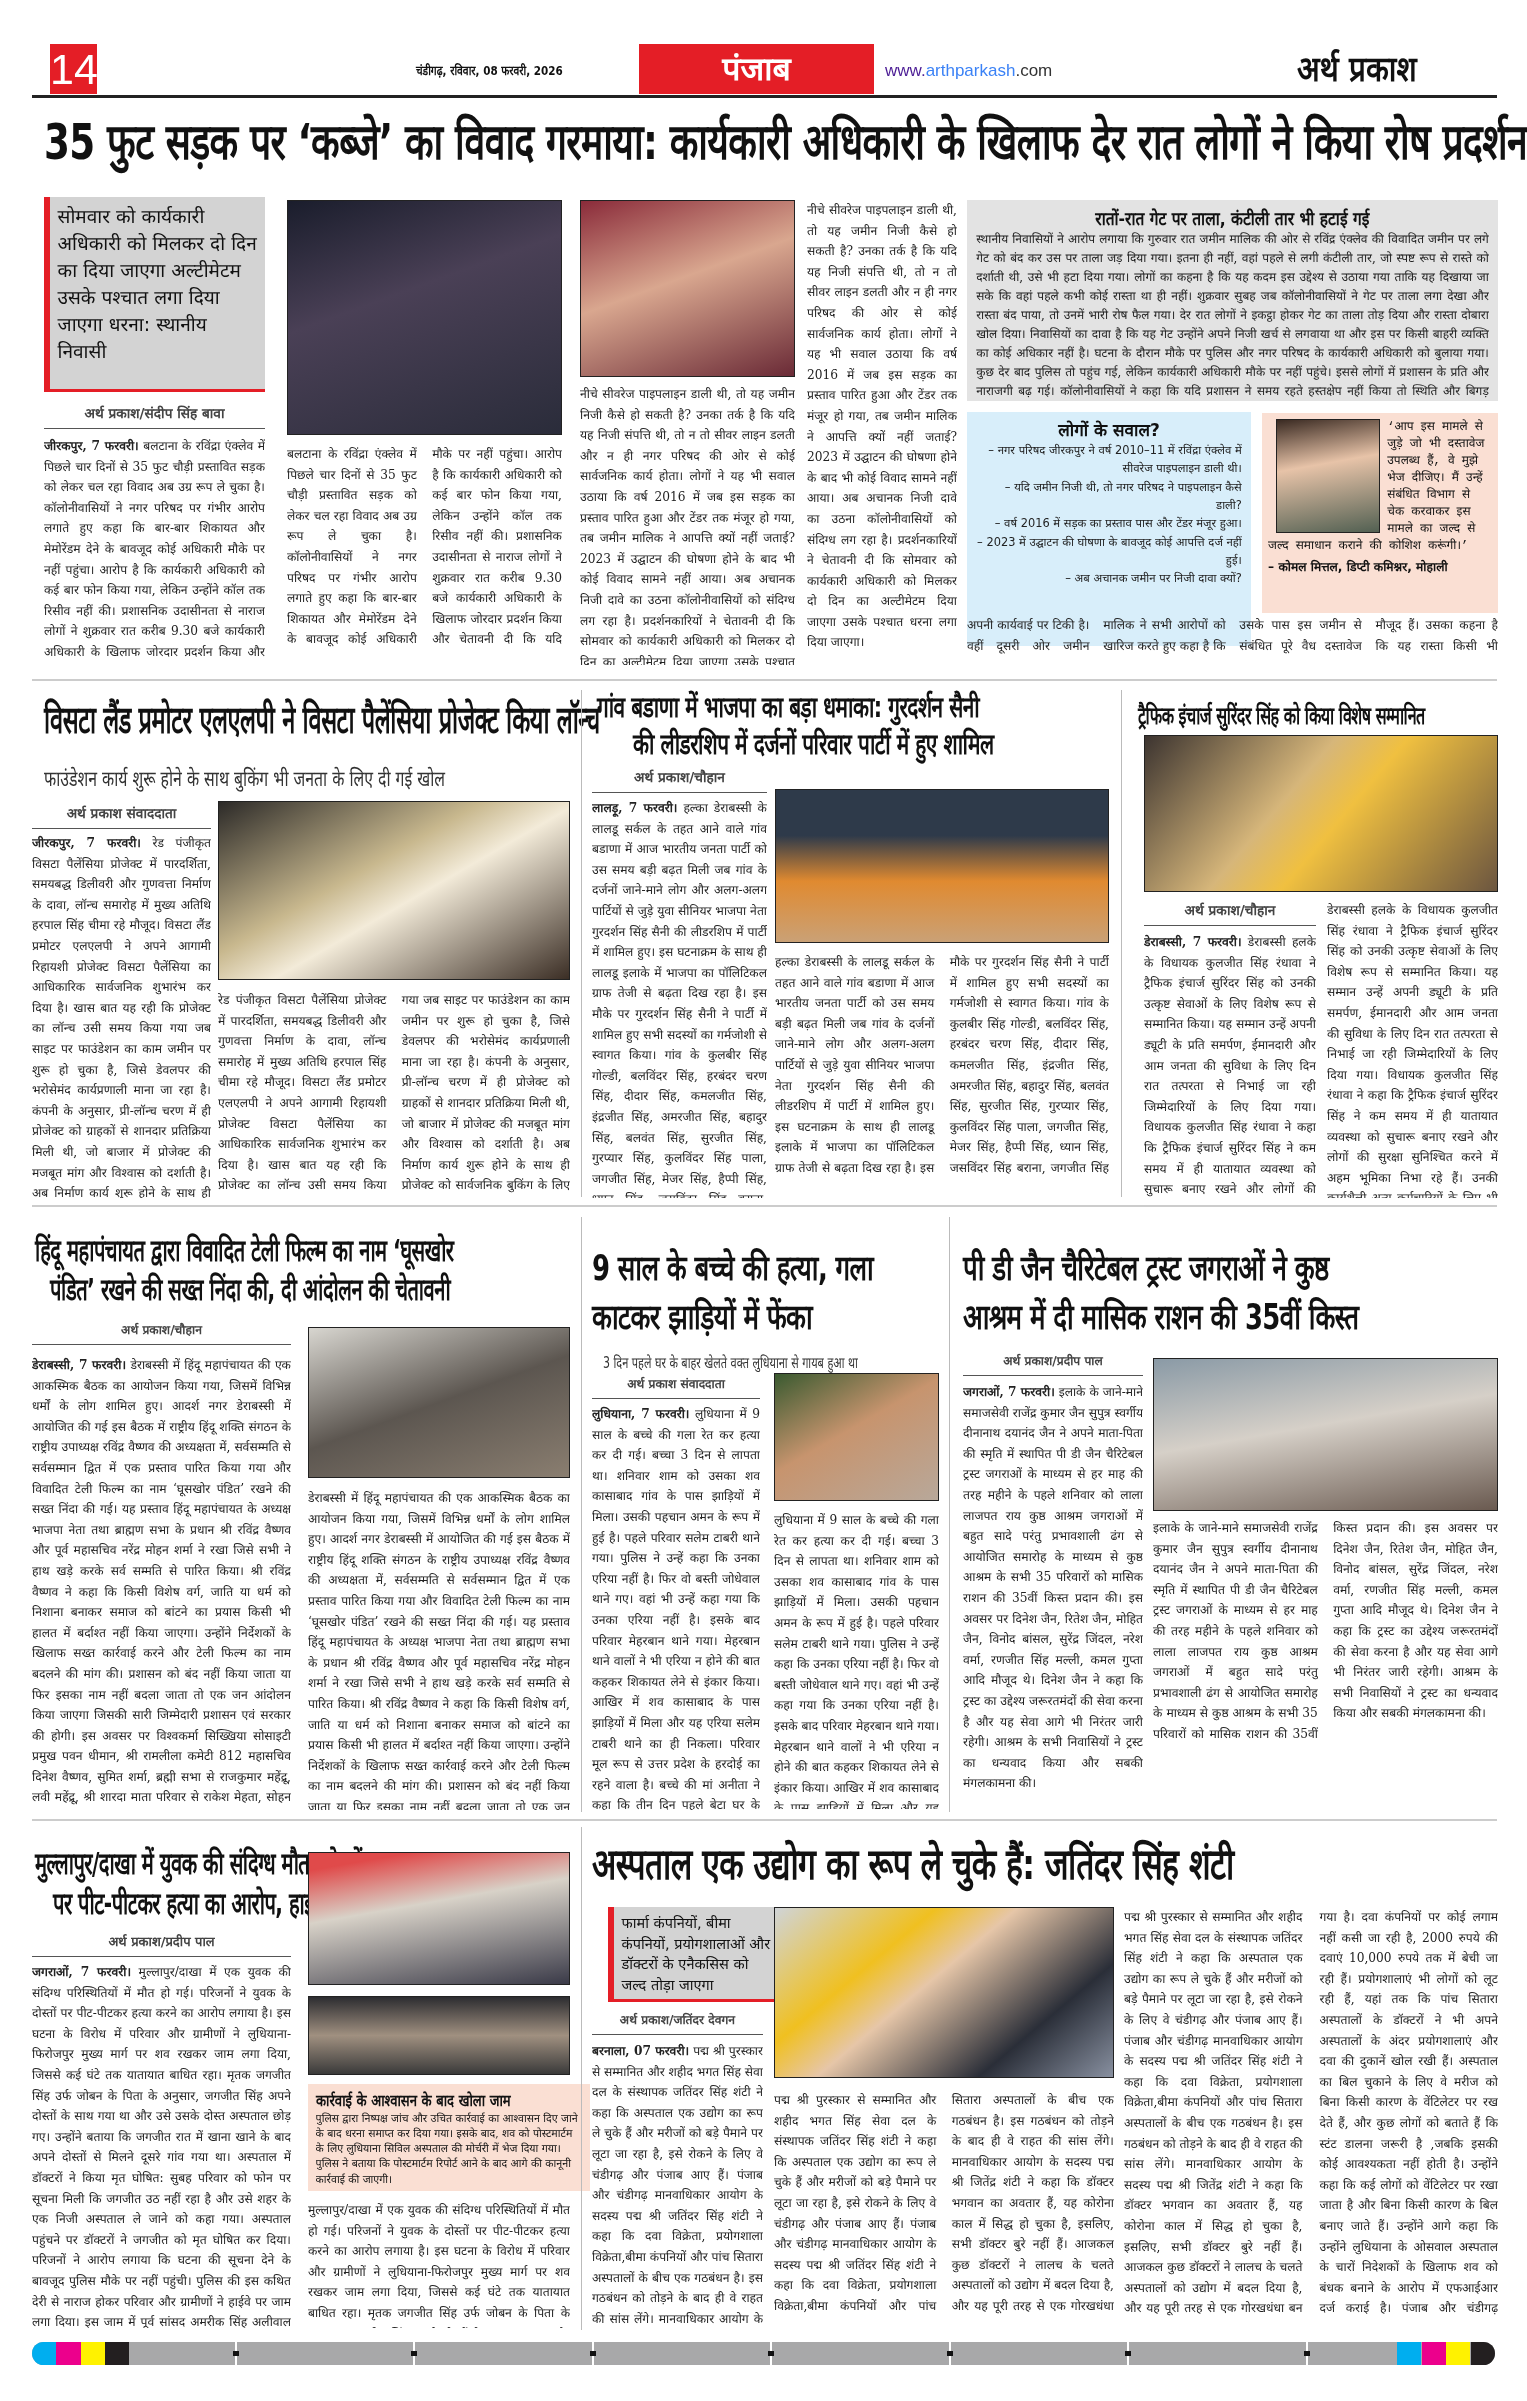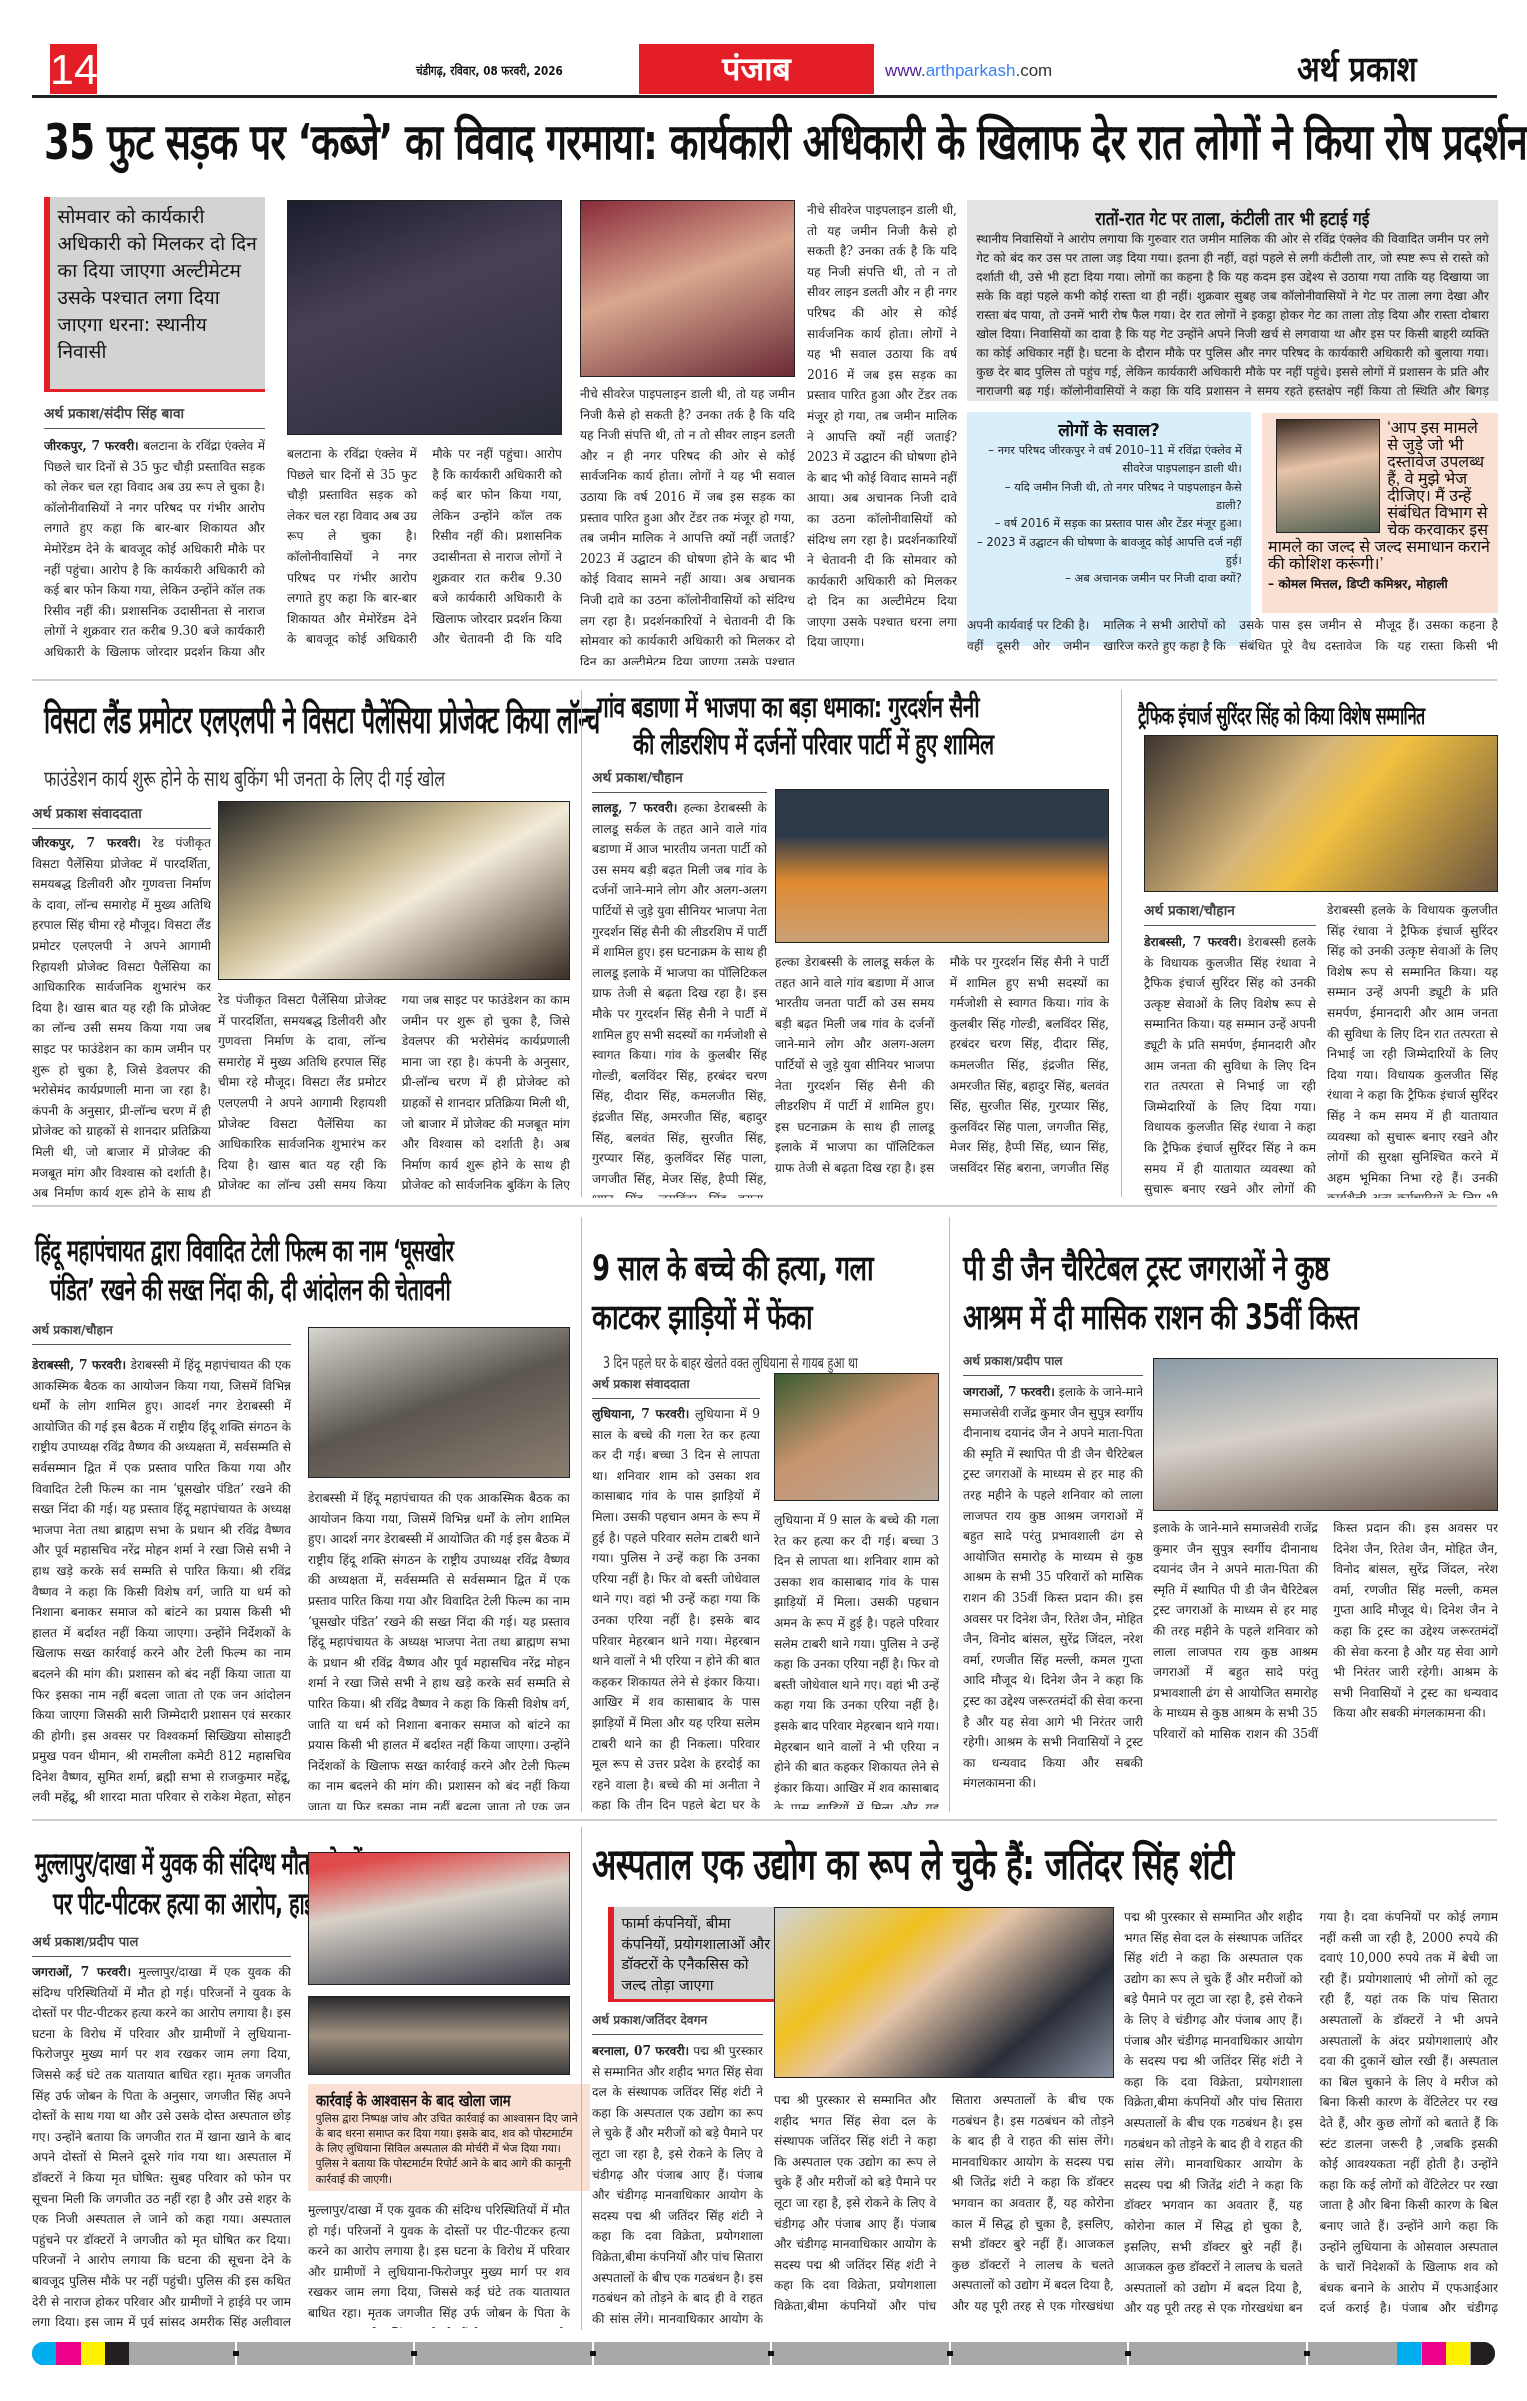--- a/index.html
+++ b/index.html
@@ -1,21 +1,21 @@
 <!DOCTYPE html>
 <html style="font-size:12.2px"><head>
 <meta charset="utf-8">
 <style>
   *{box-sizing:border-box;margin:0;padding:0}
   html,body{width:1527px;height:2401px;background:#fff;overflow:hidden}
   body{font-family:"DejaVu Sans",sans-serif;color:#111;position:relative}
   .abs{position:absolute}
   .hl{font-family:"DejaVu Sans",sans-serif;font-weight:bold;color:#111;letter-spacing:-0.8px;line-height:1.15;transform:scaleX(.82);transform-origin:left top;white-space:nowrap}
   .body{font-family:"DejaVu Serif",serif;font-size:12.2px;line-height:20.6px;text-align:justify;color:#222;overflow:hidden}
-  .byline{font-family:"DejaVu Sans",sans-serif;font-weight:bold;font-size:13.7px;color:#444;text-align:left;border-bottom:1.5px solid #555;padding-bottom:6.1px}
+  .byline{font-family:"DejaVu Sans",sans-serif;font-weight:bold;font-size:13.7px;color:#444;text-align:center;border-bottom:1.5px solid #555;padding-bottom:6.1px}
   .photo{background:linear-gradient(135deg,#6b5a4a,#b89a80 45%,#3c3530);border:1.5px solid #222}
   .dark{background:linear-gradient(160deg,#1a1d2c,#4a4056 40%,#2a2c3a)}
   .lead{font-weight:bold}
   
   #page-num{left:50px;top:44px;width:47px;height:50px;background:#e41e26;color:#fff;font-size:43px;font-weight:300;font-family:"Liberation Sans",sans-serif;text-align:left;line-height:50px}
   #date{left:416px;top:61px;font-size:13px;font-weight:bold;transform:scaleX(.8);transform-origin:left}
   #section{left:639px;top:44px;width:235px;height:50px;background:#e41e26;color:#fff;font-size:32px;font-weight:bold;text-align:center;line-height:50px}
   #url{left:885px;top:61px;font-size:17px;font-family:"Liberation Sans",sans-serif;color:#333}
   #url span{color:#3b82f6}
   #brand{left:1297px;top:44px;font-size:35px;font-weight:bold;transform:scaleX(.85);transform-origin:left}
@@ -65,21 +65,21 @@
     <div>– नगर परिषद जीरकपुर ने वर्ष 2010–11 में रविंद्रा एंक्लेव में सीवरेज पाइपलाइन डाली थी।</div>
     <div>– यदि जमीन निजी थी, तो नगर परिषद ने पाइपलाइन कैसे डाली?</div>
     <div>– वर्ष 2016 में सड़क का प्रस्ताव पास और टेंडर मंजूर हुआ।</div>
     <div>– 2023 में उद्घाटन की घोषणा के बावजूद कोई आपत्ति दर्ज नहीं हुई।</div>
     <div>– अब अचानक जमीन पर निजी दावा क्यों?</div>
   </div>
 </div>
 
 <div class="abs pinkbox" style="left:1262px;top:413px;width:236px;height:200px;padding:6.1px">
   <div class="photo" style="float:left;width:104px;height:114px;margin:0 7.6px 3.1px 7.6px;background:linear-gradient(170deg,#3a2a22,#e7c3a8 40%,#526052)"></div>
-  <div style="font-size:16px;line-height:17px;font-family:Liberation Sans, sans-serif">‘आप इस मामले से जुड़े जो भी दस्तावेज उपलब्ध हैं, वे मुझे भेज दीजिए। मैं उन्हें संबंधित विभाग से चेक करवाकर इस मामले का जल्द से जल्द समाधान कराने की कोशिश करूंगी।’</div>
+  <div style="font-size:12px;line-height:17px;font-family:Liberation Mono, monospace">‘आप इस मामले से जुड़े जो भी दस्तावेज उपलब्ध हैं, वे मुझे भेज दीजिए। मैं उन्हें संबंधित विभाग से चेक करवाकर इस मामले का जल्द से जल्द समाधान कराने की कोशिश करूंगी।’</div>
   <div style="clear:both;font-weight:bold;font-size:12.2px;margin-top:3.1px">– कोमल मित्तल, डिप्टी कमिश्नर, मोहाली</div>
 </div>
 
 <div class="abs body" style="left:967px;top:615px;width:531px;height:53px;column-count:4;column-gap:13.7px">अपनी कार्यवाई पर टिकी है। वहीं दूसरी ओर जमीन मालिक ने सभी आरोपों को खारिज करते हुए कहा है कि उसके पास इस जमीन से संबंधित पूरे वैध दस्तावेज मौजूद हैं। उसका कहना है कि यह रास्ता किसी भी मास्टर प्लान में दर्ज नहीं है और यह उसकी निजी (पुश्तैनी) जमीन है। जमीन मालिक का दावा है कि वह समय आने पर वह अपने सभी कानूनी सार्वजनिक रूप से पेश करेगा।</div>
 
 <div class="abs hsep" style="left:32px;top:679px;width:1465px"></div>
 
 <div class="abs hl" style="left:44px;top:699px;font-size:38px;transform:scaleX(.62)">विसटा लैंड प्रमोटर एलएलपी ने विसटा पैलेंसिया प्रोजेक्ट किया लॉन्च</div>
 <div class="abs" style="left:44px;top:763px;font-size:21.4px;color:#333;transform:scaleX(.74);transform-origin:left;white-space:nowrap">फाउंडेशन कार्य शुरू होने के साथ बुकिंग भी जनता के लिए दी गई खोल</div>
 <div class="abs byline" style="left:32px;top:803px;width:179px">अर्थ प्रकाश संवाददाता</div>

